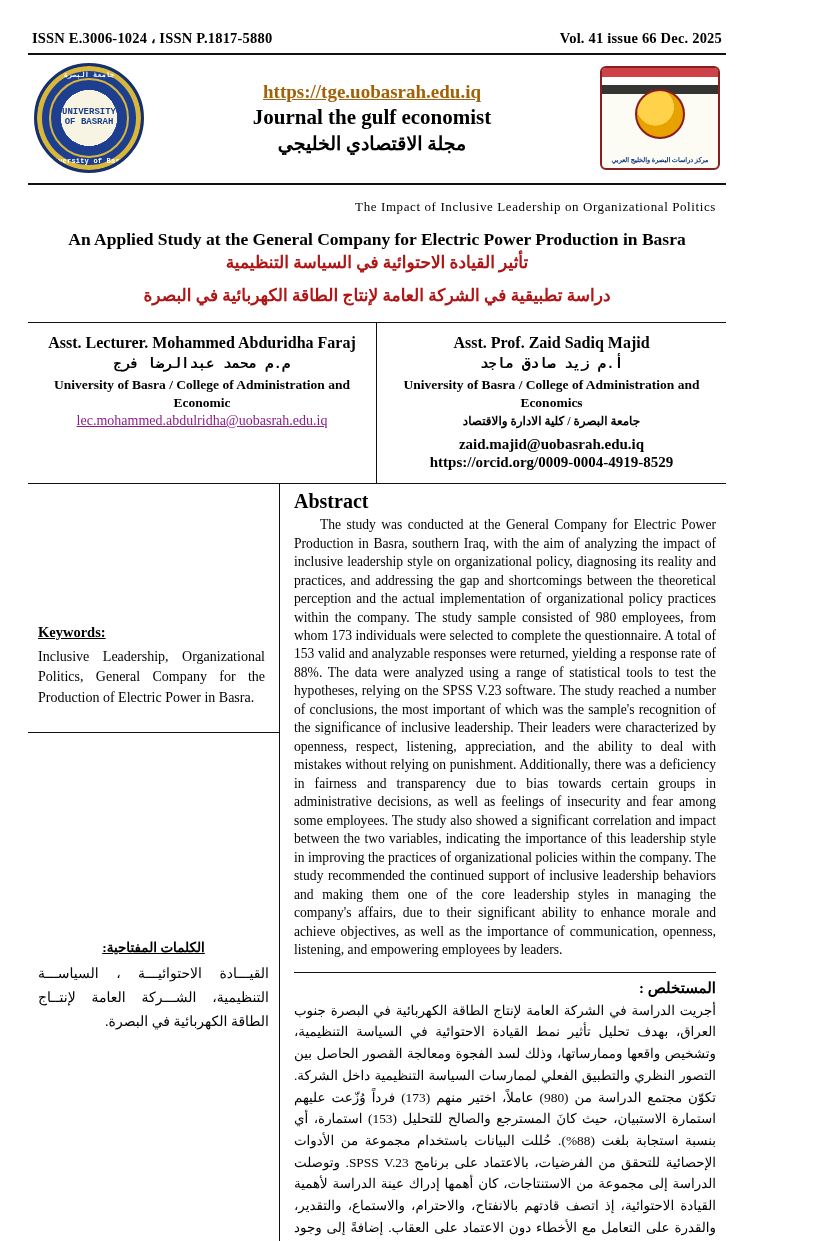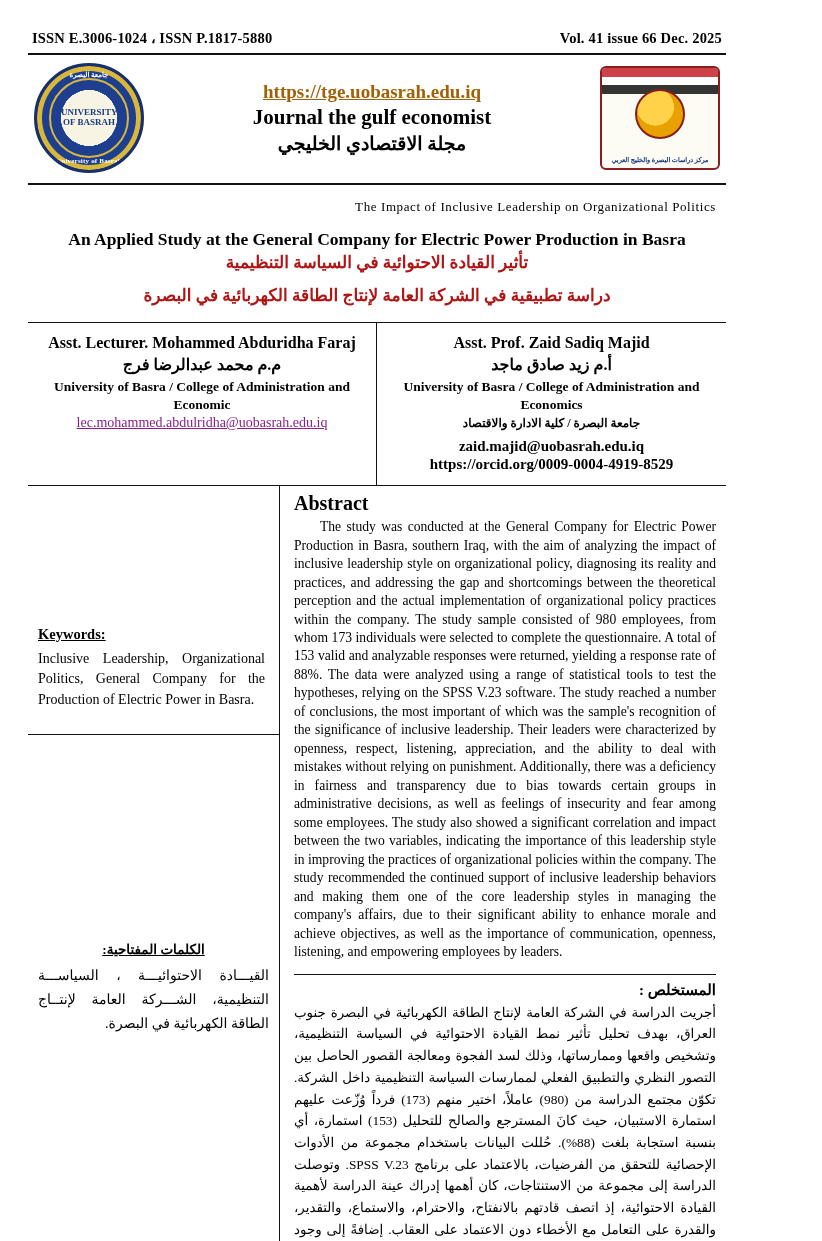--- a/index.html
+++ b/index.html
@@ -76,20 +76,21 @@
   .seal {
     width: 104px;
     height: 104px;
     border-radius: 50%;
     background:
       radial-gradient(circle at 50% 50%, #f3f1e2 0 38%, #1e3f8f 38% 100%);
     border: 3px solid #16306e;
     position: relative;
     box-shadow: inset 0 0 0 5px #d8b73a;
     overflow: hidden;
+    font-family: Liberation Mono, monospace;
   }
   .seal .inner-ring {
     position: absolute;
     inset: 12px;
     border-radius: 50%;
     border: 2px solid #d8b73a;
   }
   .seal .core {
     position: absolute;
     inset: 24px;
@@ -192,23 +193,24 @@
     box-sizing: border-box;
   }
   .author.left { border-right: 1px solid #111; }
   .a-name {
     font-size: 16px;
     font-weight: bold;
     line-height: 1.25;
   }
   .a-name-ar {
     direction: rtl;
-    font-size: 16px;
+    font-size: 14px;
     font-weight: bold;
     margin-top: 2px;
+    font-family: Liberation Mono, monospace;
   }
   .a-aff {
     font-size: 13.5px;
     font-weight: bold;
     margin-top: 4px;
     line-height: 1.3;
   }
   .a-aff-ar {
     direction: rtl;
     font-size: 12px;

